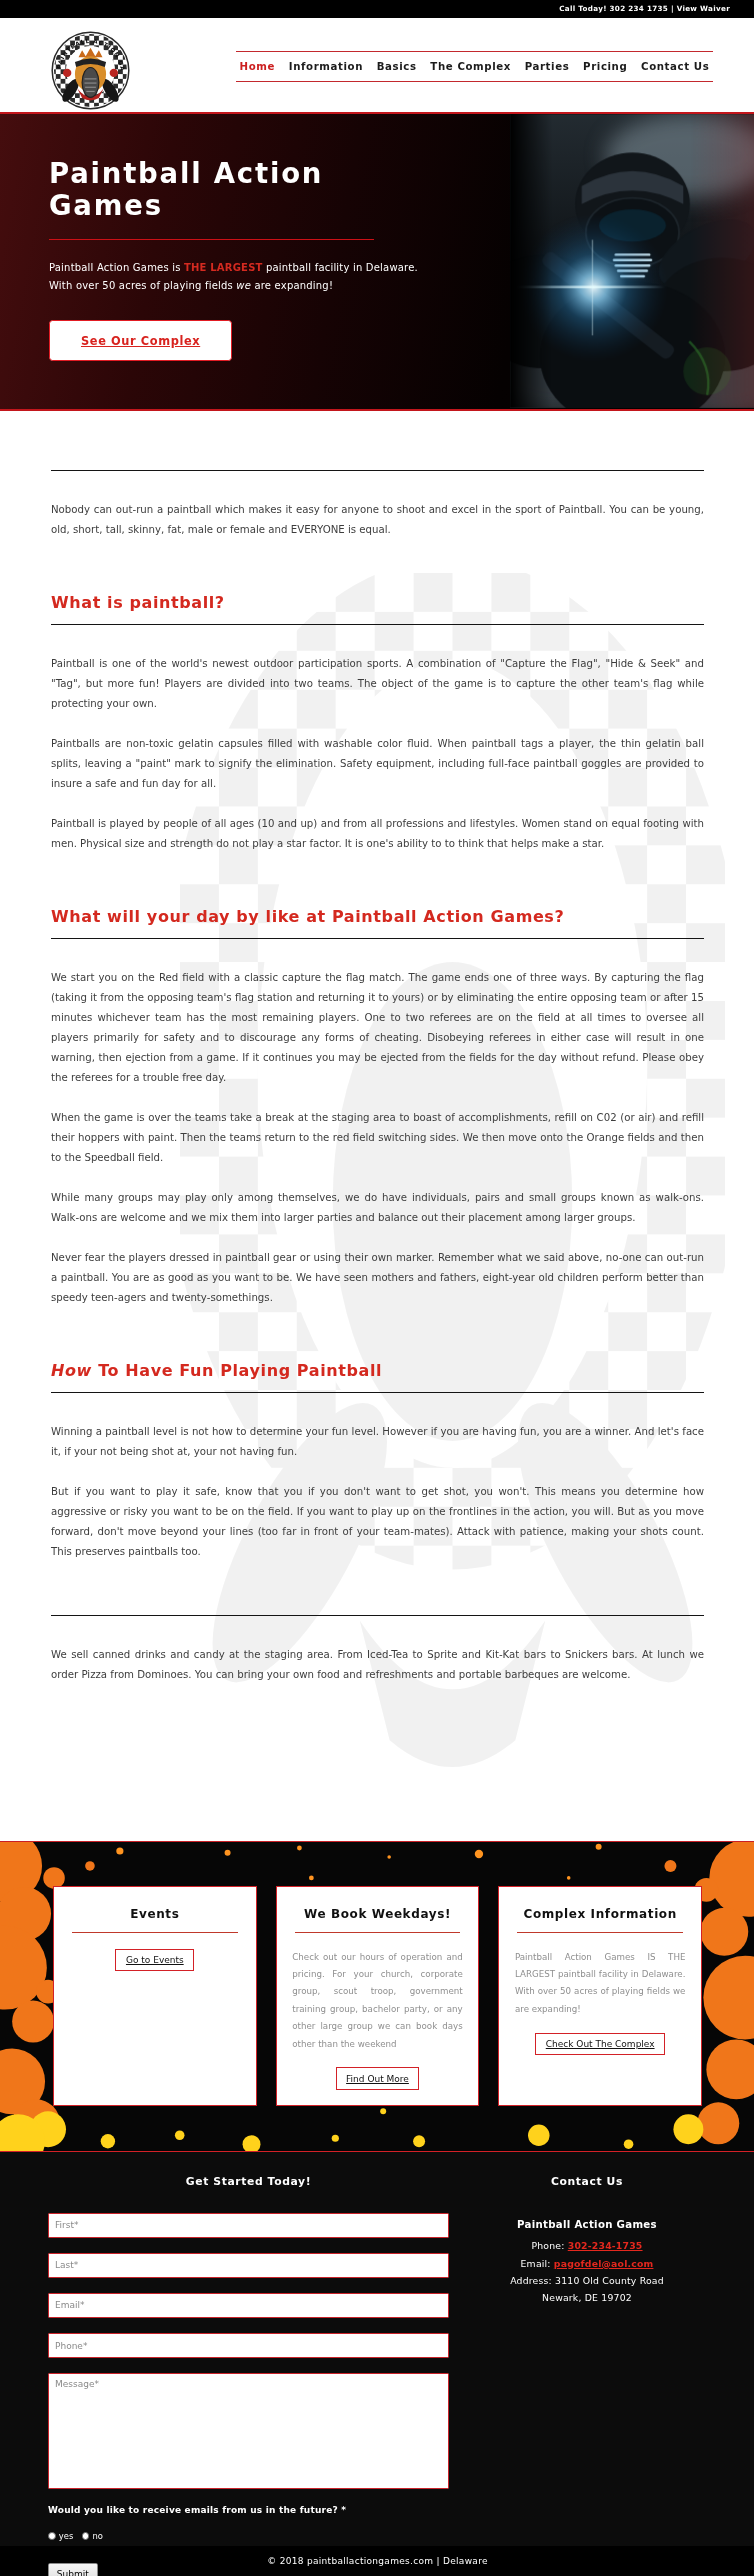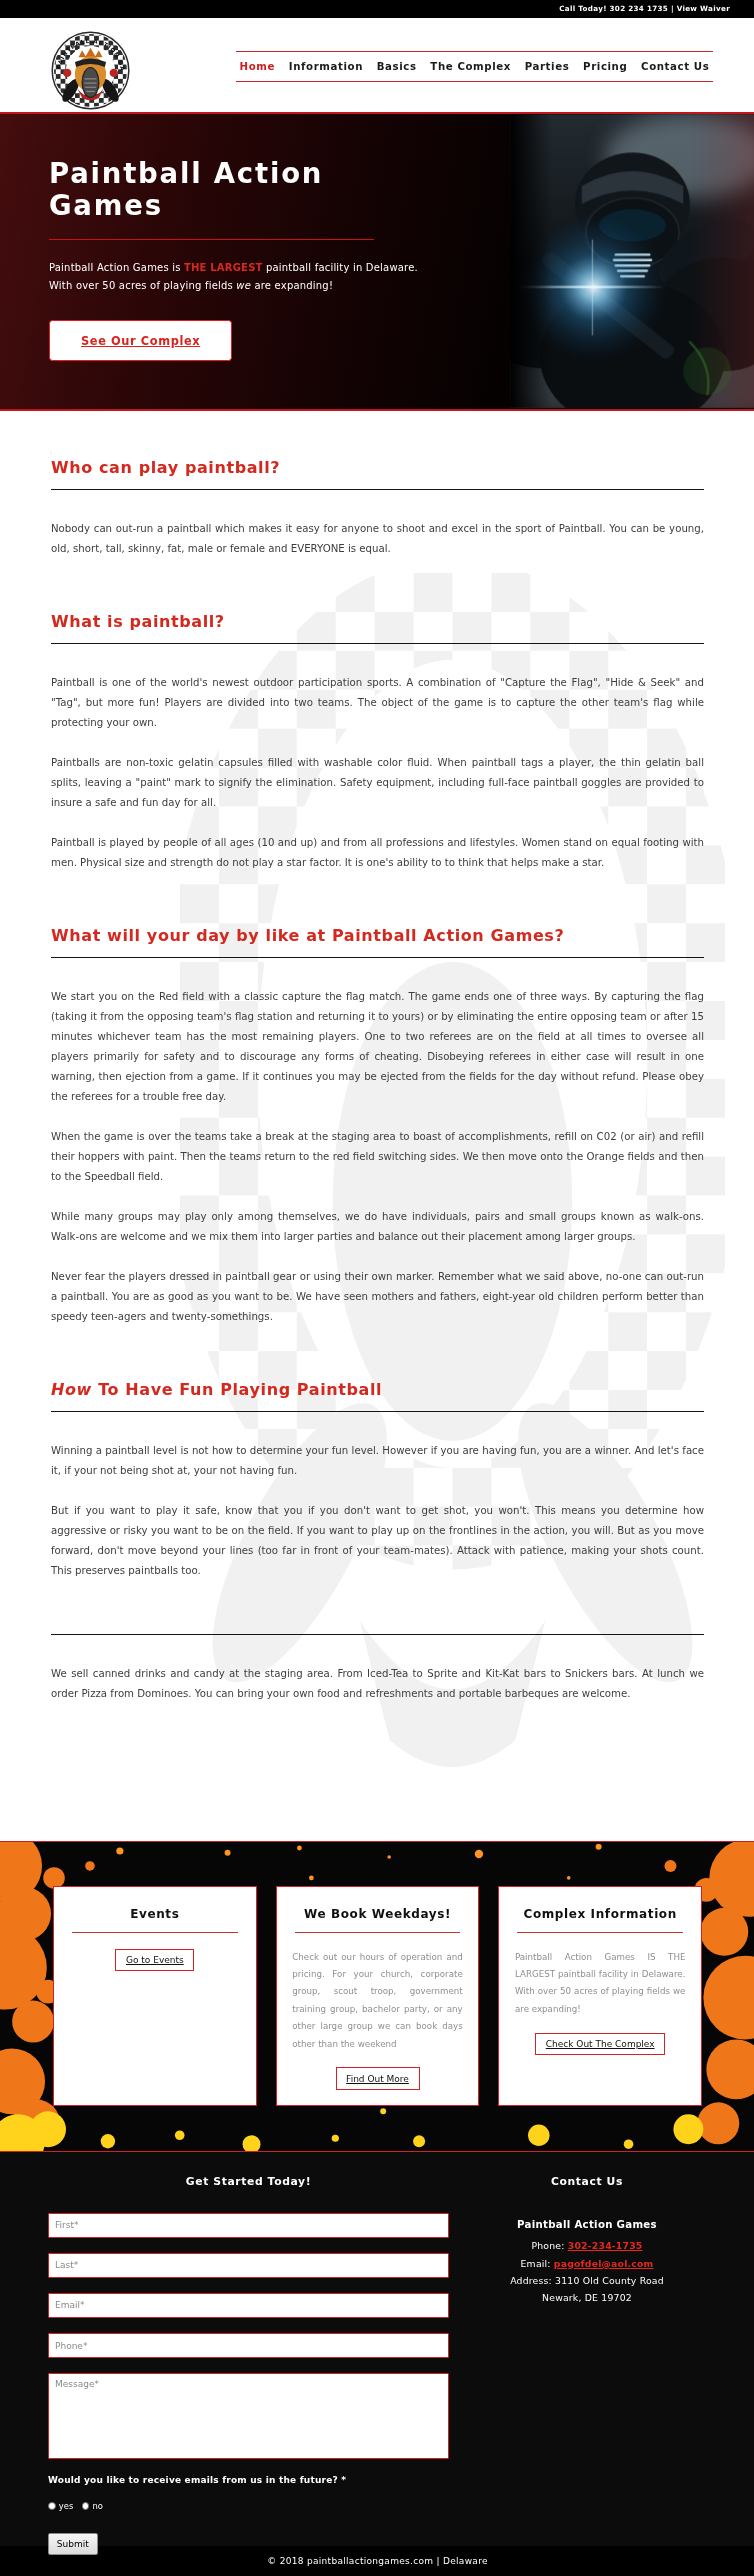--- a/index.html
+++ b/index.html
@@ -37,37 +37,37 @@
   .watermark{position:absolute;left:180px;top:162px;width:545px;height:1245px;opacity:.05;z-index:0;pointer-events:none;}
   .content-section{position:relative;z-index:1;margin-bottom:53px;}
   .sec-h{margin:0;font-size:16px;font-weight:bold;color:#d4291f;letter-spacing:0.6px;}
   .sec-h em{font-style:italic;}
   .sec-rule{border:none;border-top:1.2px solid #141414;margin:12px 0 29px;}
   .body-p{margin:0 0 20px;font-size:10.2px;line-height:20px;color:#3d3d3d;text-align:justify;}
 
   
   .band{height:310px;position:relative;background:#060606;border-top:1.8px solid #c92026;overflow:hidden;box-sizing:border-box;}
   .splatter{position:absolute;inset:0;}
-  .cards-row{position:relative;z-index:1;display:flex;gap:19px;padding:44px 53px 0;}
+  .cards-row{position:relative;z-index:1;display:flex;gap:19px;padding:44px 53px 0;justify-content:flex-end;}
   .card{flex:1;background:#fff;border:1.8px solid #d32127;height:220px;box-sizing:border-box;padding:13px 15.6px;overflow:hidden;}
   .card-title{margin:7.2px 0 0;text-align:center;font-size:12px;font-weight:bold;color:#111;letter-spacing:0.6px;}
   .card-rule{border:none;border-top:1.2px solid #c0392b;margin:10.8px 2.4px 15.6px;}
   .card-body{margin:0;font-size:8.7px;line-height:17.4px;color:#8f8f8f;text-align:justify;}
   .card-btn-wrap{text-align:center;margin-top:14.4px;}
   .card-btn{display:inline-block;background:#fff;border:1.8px solid #d32127;color:#111;font-size:9px;
     padding:5.4px 9.6px;cursor:pointer;font-family:inherit;}
 
   
   .footer{height:395px;box-sizing:border-box;background:#0c0c0c;border-top:1.8px solid #d32127;
     display:flex;padding:23px 48px 0;}
   .form-col{width:401px;flex:none;}
   .form-heading{margin:0 0 25px;color:#fff;font-size:10.8px;font-weight:bold;text-align:center;letter-spacing:0.6px;}
   .f-input{display:block;width:100%;box-sizing:border-box;height:24.5px;background:#fff;border:1.8px solid #c9232a;
     border-radius:1.2px;margin-bottom:15.6px;padding:0 6px;font-size:9px;color:#444;font-family:inherit;}
-  .f-textarea{display:block;width:100%;box-sizing:border-box;height:86px;background:#fff;border:1.8px solid #c9232a;
+  .f-textarea{display:block;width:100%;box-sizing:border-box;height:116px;background:#fff;border:1.8px solid #c9232a;
     border-radius:1.2px;padding:4.8px 6px;font-size:9px;color:#444;font-family:inherit;resize:none;margin-bottom:0;}
   .f-input::placeholder,.f-textarea::placeholder{color:#8a8a8a;}
   .consent{color:#fff;font-size:9px;font-weight:bold;letter-spacing:0.2px;margin:16px 0 0;}
   .radio-row{margin-top:16px;display:flex;align-items:center;color:#fff;font-size:8.4px;}
   .radio-row label{display:flex;align-items:center;margin-right:8.4px;cursor:pointer;}
   .radio-row input{appearance:none;-webkit-appearance:none;width:7.8px;height:7.8px;border-radius:50%;
     background:#fff;border:0.6px solid #666;margin:0 3px 0 0;cursor:pointer;}
   .submit-btn{margin-top:21.6px;background:linear-gradient(#f6f6f6,#dcdcdc);border:0.6px solid #8a8a8a;border-radius:1.8px;
     padding:4.8px 7.8px;font-size:9px;color:#000;font-family:inherit;cursor:pointer;}
   .contact-col{flex:1;color:#fff;text-align:center;margin-left:18px;}
@@ -212,21 +212,20 @@
       </defs>
       <ellipse cx="455" cy="820" rx="410" ry="760" fill="none" stroke="url(#chkw)" stroke-width="170"></ellipse>
       <ellipse cx="455" cy="1050" rx="200" ry="400" fill="#000"></ellipse>
       <ellipse cx="200" cy="1620" rx="90" ry="260" fill="#000" transform="rotate(28 200 1620)"></ellipse>
       <ellipse cx="710" cy="1620" rx="90" ry="260" fill="#000" transform="rotate(-28 710 1620)"></ellipse>
       <path d="M300 1750 Q455 1980 610 1750 L560 1950 Q455 2040 350 1950 Z" fill="#000"></path>
     </svg>
   </div>
 
   <section class="content-section">
-    <h2 class="sec-h">Who can play paintball?</h2>
     <hr class="sec-rule">
     <p class="body-p">Nobody can out-run a paintball which makes it easy for anyone to shoot and excel in the sport of Paintball. You can be young, old, short, tall, skinny, fat, male or female and EVERYONE is equal.</p>
   </section>
 
   <section class="content-section">
     <h2 class="sec-h">What is paintball?</h2>
     <hr class="sec-rule">
     <p class="body-p">Paintball is one of the world's newest outdoor participation sports. A combination of "Capture the Flag", "Hide &amp; Seek" and "Tag", but more fun! Players are divided into two teams. The object of the game is to capture the other team's flag while protecting your own.</p>
     <p class="body-p">Paintballs are non-toxic gelatin capsules filled with washable color fluid. When paintball tags a player, the thin gelatin ball splits, leaving a "paint" mark to signify the elimination. Safety equipment, including full-face paintball goggles are provided to insure a safe and fun day for all.</p>
     <p class="body-p">Paintball is played by people of all ages (10 and up) and from all professions and lifestyles. Women stand on equal footing with men. Physical size and strength do not play a star factor. It is one's ability to to think that helps make a star.</p>

